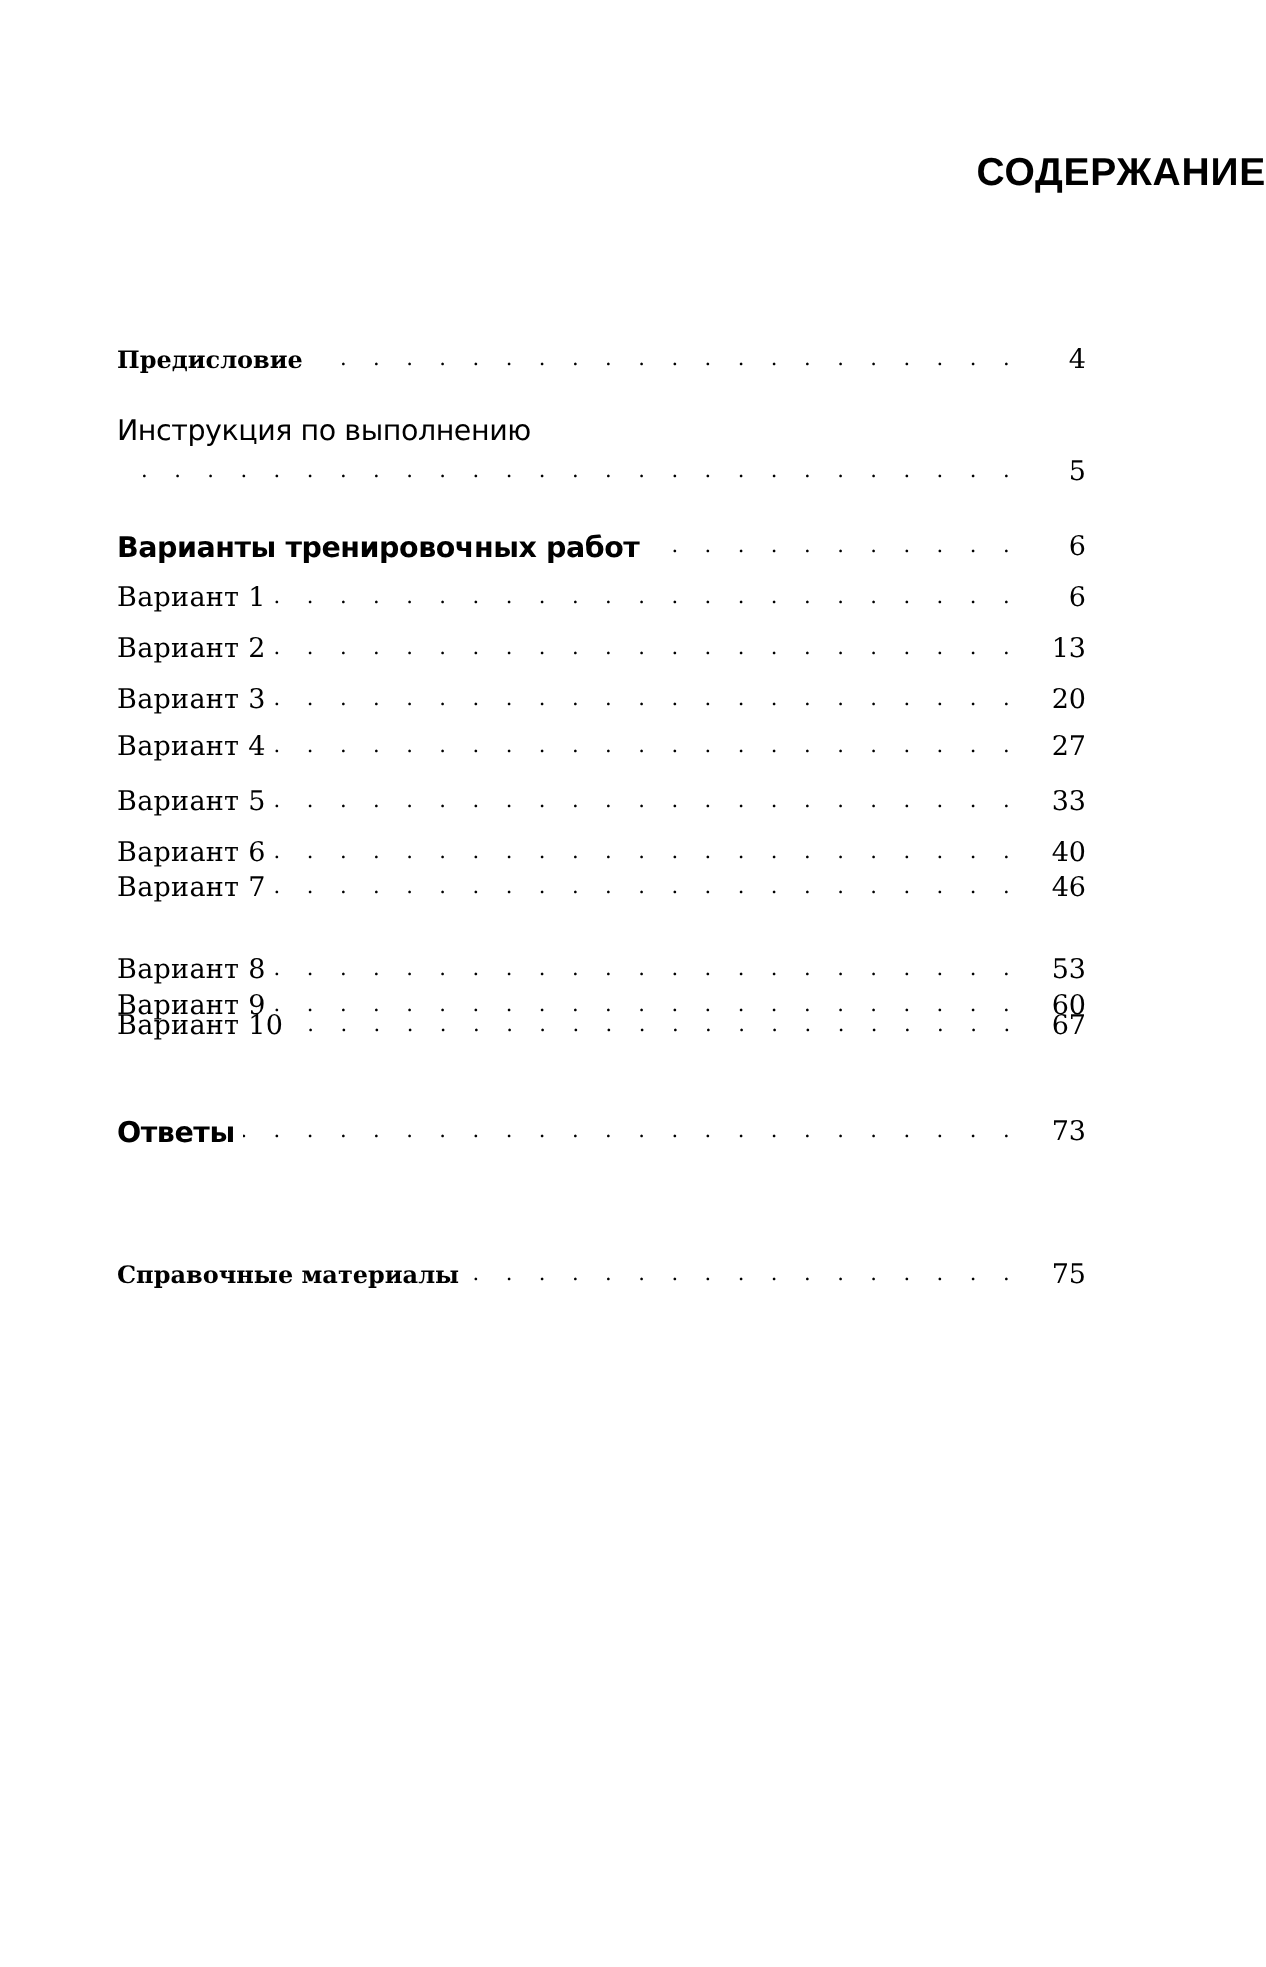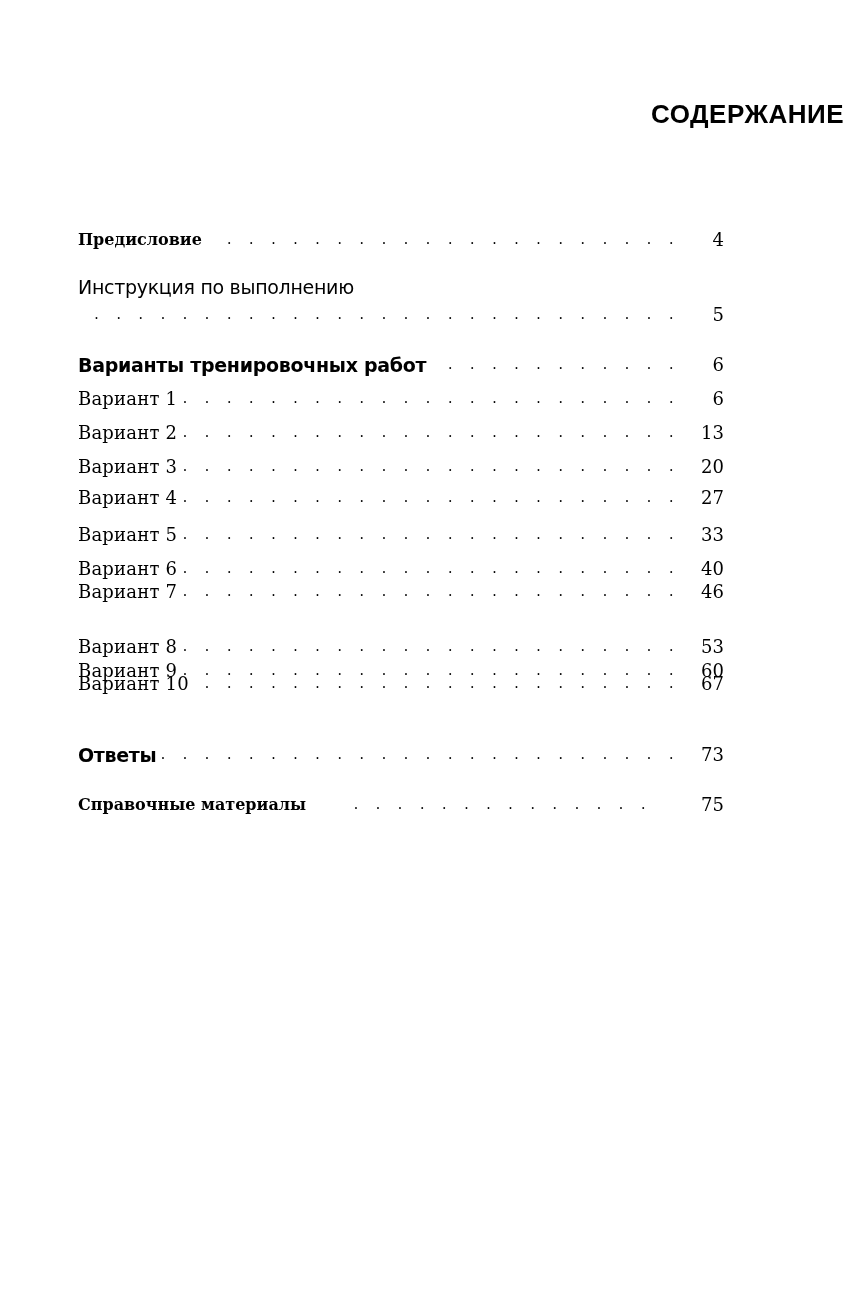--- a/index.html
+++ b/index.html
@@ -171,19 +171,19 @@
     <span class="leader">. . . . . . . . . . . . . . . . . . . . . . . . . . . . . . . . . . . . . . . . . . . . . . . . . . . . . . . . . . . . . .</span>
     <span class="page">67</span>
   </div>
 
   <div class="row" style="top:739px;">
     <span class="label sans-bold">Ответы</span>
     <span class="leader">. . . . . . . . . . . . . . . . . . . . . . . . . . . . . . . . . . . . . . . . . . . . . . . . . . . . . . . . . . . . . .</span>
     <span class="page">73</span>
   </div>
 
-  <div class="row" style="top:789px;gap:28px;">
+  <div class="row" style="top:834px;">
     <span class="label serif-bold">Справочные материалы</span>
     <span class="leader">. . . . . . . . . . . . . . . . . . . . . . . . . . . . . . . . . . . . . . . . . . . . . . . . . . . . . . . . . . . . . .</span>
     <span class="page">75</span>
   </div>
 
 </div>
 
 </body></html>

